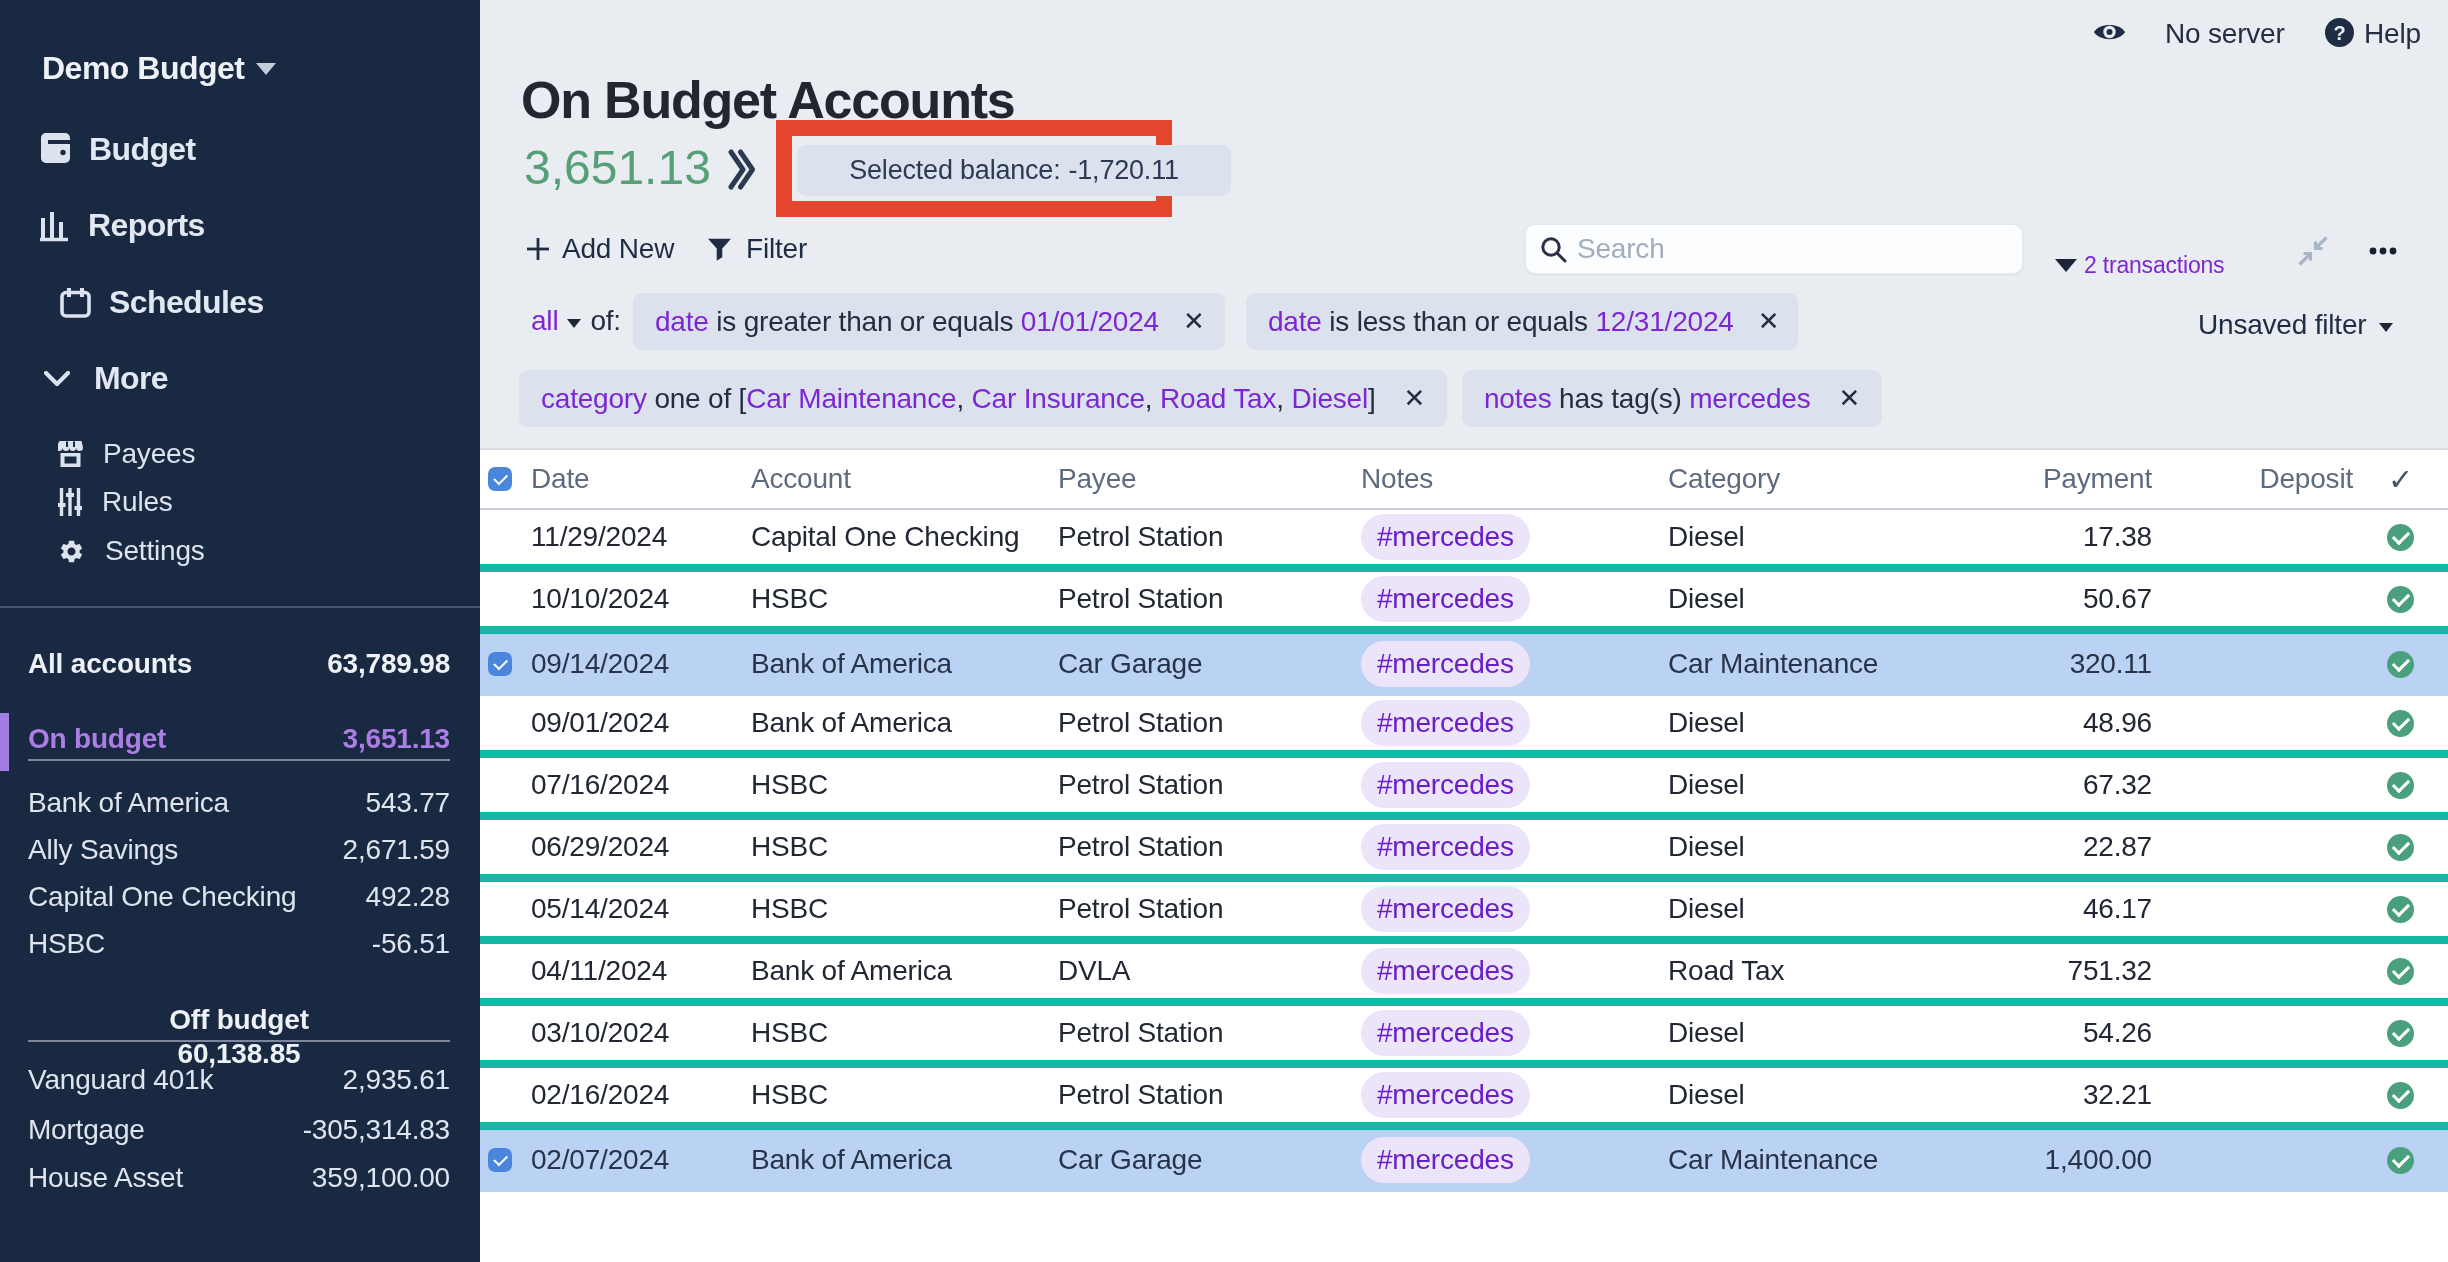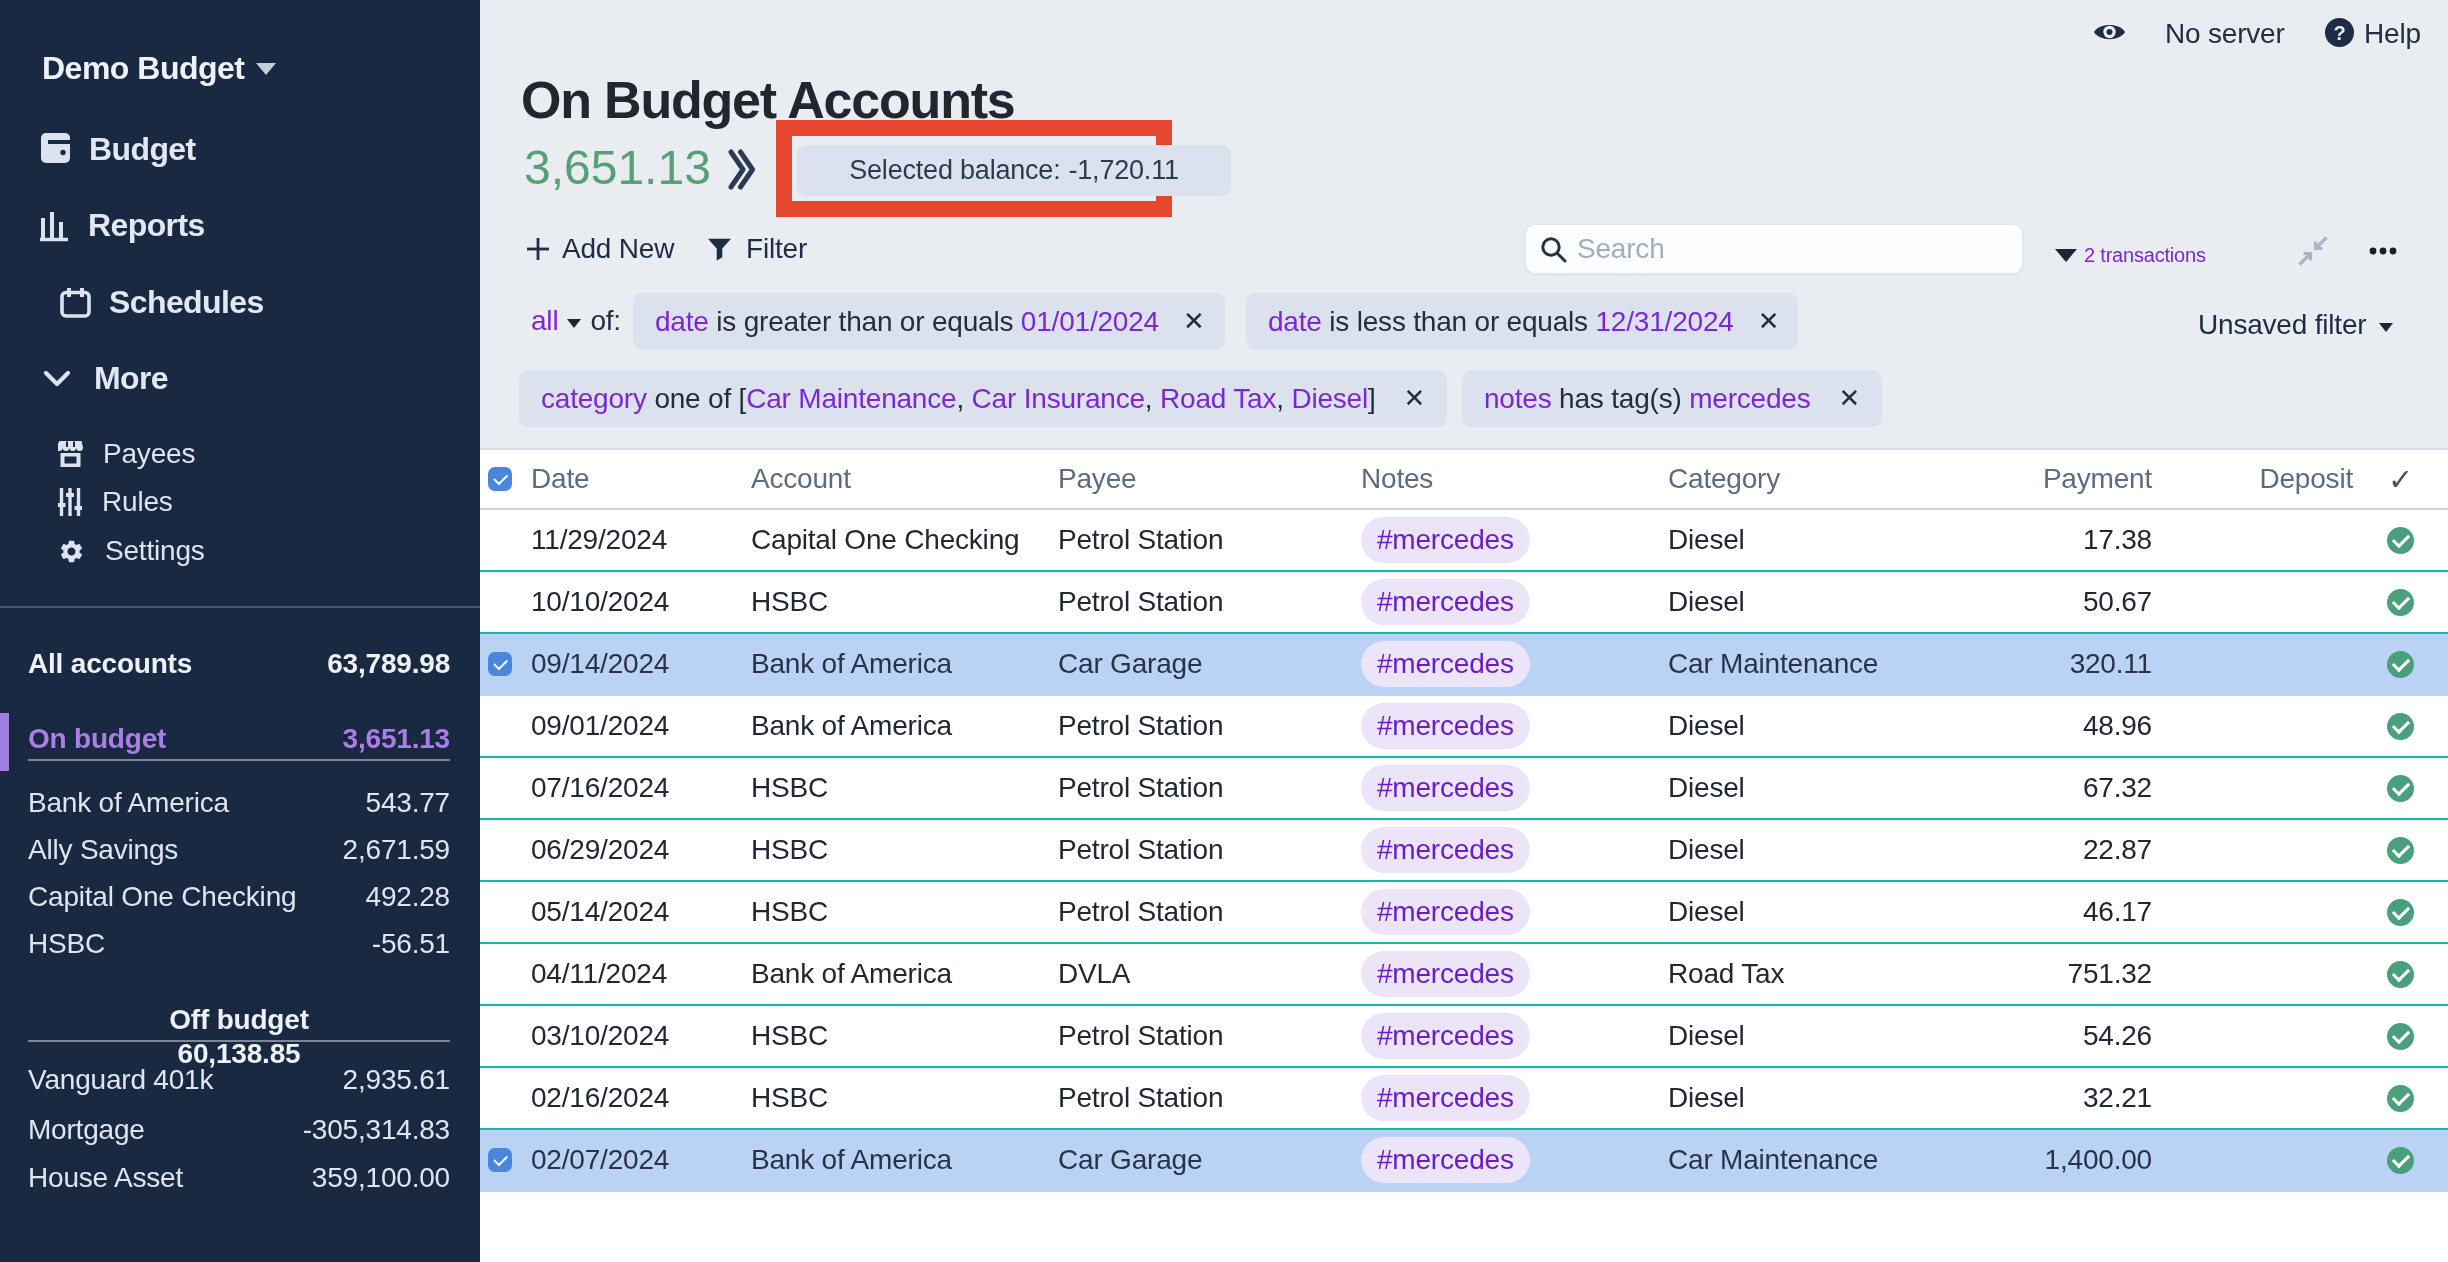--- a/index.html
+++ b/index.html
@@ -28,34 +28,34 @@
 .bignum { position:absolute; left:44px; top:140px; font-size:48px; font-weight:400; color:#57a077; }
 .redrect { position:absolute; left:296px; top:120px; width:396px; height:97px; border:16px solid #e5472e; }
 .chip { position:absolute; height:51px; background:#dbe2ee; border-radius:9px; font-size:27px; letter-spacing:-0.2px; color:#2c3a52; display:flex; align-items:center; justify-content:center; white-space:nowrap;}
 .chip b { font-weight:400; margin-left:8px; }
 
 .btnrow { position:absolute; display:flex; align-items:center; font-size:28px; letter-spacing:-0.2px; color:#1f2c44; }
 .searchbox { position:absolute; left:1045px; top:224px; width:498px; height:50px; background:#fcfdfe; border-radius:10px; border:1px solid #e4e8ef; box-shadow:0 1px 2px rgba(30,40,60,0.07); display:flex; align-items:center; padding:0 14px; gap:10px;}
 .searchbox span { font-size:28px; letter-spacing:-0.2px; color:#a2adbe; }
 .tri-dn { display:inline-block; width:0; height:0; border-left:11px solid transparent; border-right:11px solid transparent; border-top:13px solid #1d2638; }
 .purple { color:#7d27d4; }
-.trx { position:absolute; left:1575px; top:244px; display:flex; align-items:center; gap:7px; font-size:20px; letter-spacing:-0.2px; }
+.trx { position:absolute; left:1575px; top:252px; display:flex; align-items:center; gap:7px; font-size:23px; letter-spacing:-0.2px; }
 .dots3 { position:absolute; left:1889px; top:247px; }
 
 
 .fchip { position:absolute; height:57px; background:#dbe2ee; border-radius:9px; font-size:28px; letter-spacing:-0.2px; color:#242d3f; display:flex; align-items:center; padding:0 22px; white-space:nowrap; }
 .fchip .x { margin-left:auto; padding-left:24px; color:#222c3e; font-size:26px; font-weight:400; }
 .allof { position:absolute; left:51px; top:305px; font-size:28px; letter-spacing:-0.2px; color:#242d3f; display:flex; align-items:center; gap:9px;}
 .tri-sm { display:inline-block; width:0; height:0; border-left:7px solid transparent; border-right:7px solid transparent; border-top:9px solid #1d2638; margin-top:4px;}
 .unsaved { position:absolute; left:1718px; top:309px; font-size:28px; letter-spacing:-0.2px; color:#1f2c44; display:flex; align-items:center; gap:13px; }
 
 
 .table { position:absolute; left:0; top:448px; width:1968px; height:814px; background:#fff; border-top:2px solid #d9dde3; }
 .thead { display:flex; align-items:center; height:60px; border-bottom:2px solid #ccd1d9; font-size:28px; letter-spacing:-0.2px; color:#5d6b81; }
-.trow { display:flex; align-items:center; height:62px; border-bottom:2px solid #14b8a6; font-size:28px; letter-spacing:-0.2px; color:#212733; background:#fff; }
+.trow { display:flex; align-items:center; height:62px; border-bottom:8px solid #14b8a6; font-size:28px; letter-spacing:-0.2px; color:#212733; background:#fff; }
 .trow.sel { background:#bad2f3; border-bottom:2px solid #bad2f3; color:#28334a;}
 .c-check { width:51px; flex:0 0 auto; display:flex; justify-content:flex-start; padding-left:8px; }
 .c-date { width:220px; flex:0 0 auto; }
 .c-acct { width:307px; flex:0 0 auto; }
 .c-payee { width:303px; flex:0 0 auto; }
 .c-notes { width:307px; flex:0 0 auto; }
 .c-cat { width:330px; flex:0 0 auto; }
 .c-pay { width:154px; flex:0 0 auto; text-align:right; }
 .c-dep { width:201px; flex:0 0 auto; text-align:right; }
 .c-st { flex:1; display:flex; justify-content:center; align-items:center; }

